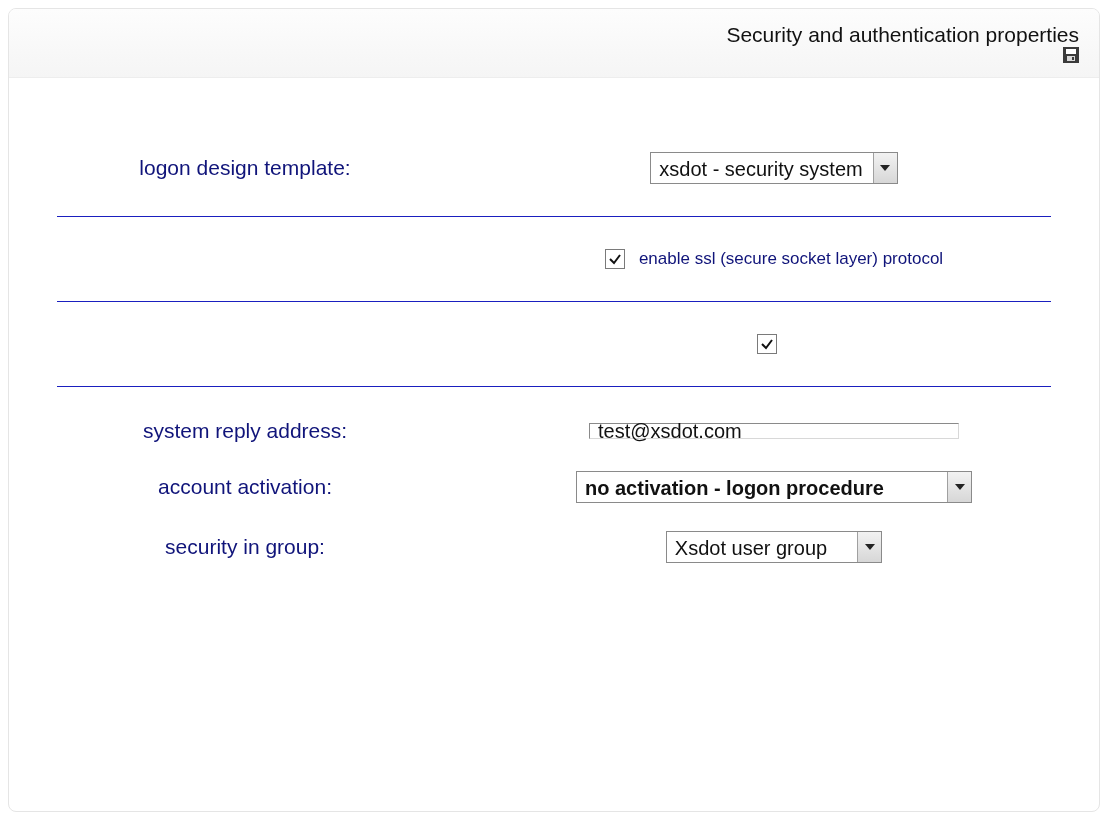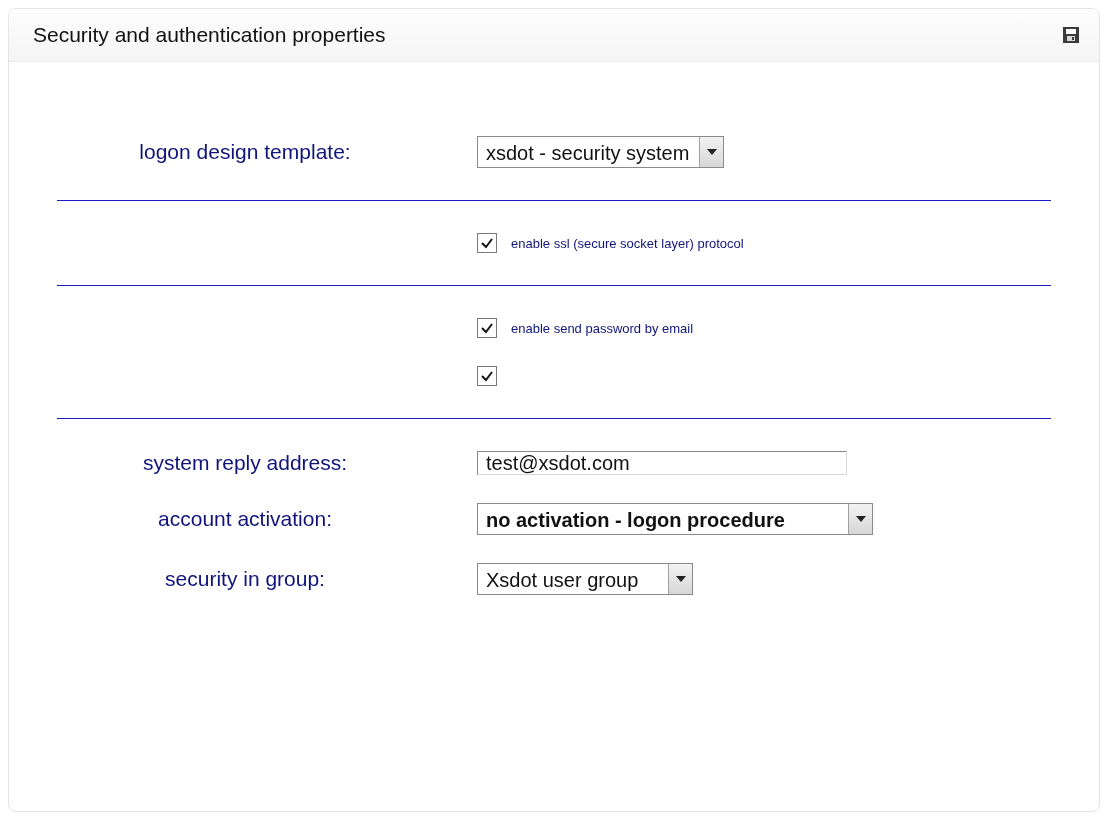--- a/index.html
+++ b/index.html
@@ -14,25 +14,26 @@
   .panel {
     border: 1px solid #e5e5e5;
     border-radius: 8px;
     background: #ffffff;
     width: 1092px;
     height: 804px;
     overflow: hidden;
   }
   .panel-header {
     display: flex;
-    align-items: center;
+    align-items: flex-end;
     justify-content: space-between;
     padding: 14px 20px 14px 24px;
     background: linear-gradient(#fdfdfd, #f5f5f5);
     border-bottom: 1px solid #ededed;
+    flex-direction: column;
   }
   .panel-title {
     font-size: 21px;
     color: #111111;
   }
   .save-icon {
     width: 16px;
     height: 16px;
     display: inline-block;
   }
@@ -49,20 +50,21 @@
     width: 440px;
     text-align: center;
     padding-right: 24px;
     color: #10147a;
     font-size: 21px;
   }
   .form-control {
     flex: 1;
     display: flex;
     align-items: center;
+    justify-content: center;
   }
   .divider {
     border: none;
     border-top: 1px solid #1a1fbf;
     margin: 18px 20px 18px 20px;
   }
   
   .select {
     display: inline-flex;
     align-items: stretch;
@@ -93,27 +95,27 @@
     border: 1px solid #7a7a7a;
     background: #ffffff;
     display: inline-flex;
     align-items: center;
     justify-content: center;
     margin-right: 14px;
   }
   .checkbox svg { display:block; }
   .checkbox-label {
     color: #10147a;
-    font-size: 13px;
+    font-size: 17px;
   }
   
   .text-input {
     display: inline-flex;
     align-items: center;
-    height: 24px;
+    height: 16px;
     border-top: 1px solid #8a8a8a;
     border-left: 1px solid #8a8a8a;
     border-right: 1px solid #d8d8d8;
     border-bottom: 1px solid #d8d8d8;
     background: #ffffff;
     padding: 0 8px;
     width: 370px;
   }
   .text-input .value {
     font-size: 20px;
@@ -164,31 +166,20 @@
           <svg width="14" height="14" viewBox="0 0 14 14">
               <polyline points="2,7 6,11 12,3" fill="none" stroke="#111" stroke-width="2"></polyline>
             </svg>
         </span>
         <span class="checkbox-label">enable ssl (secure socket layer) protocol</span>
       </div>
     </div>
 
     <hr class="divider">
 
-    <div class="form-row">
-      <div class="form-label"></div>
-      <div class="form-control">
-        <span class="checkbox">
-          <svg width="14" height="14" viewBox="0 0 14 14">
-              <polyline points="2,7 6,11 12,3" fill="none" stroke="#111" stroke-width="2"></polyline>
-            </svg>
-        </span>
-        <span class="checkbox-label">enable send password by email</span>
-      </div>
-    </div>
 
     <div class="form-row">
       <div class="form-label"></div>
       <div class="form-control">
         <span class="checkbox">
           <svg width="14" height="14" viewBox="0 0 14 14">
               <polyline points="2,7 6,11 12,3" fill="none" stroke="#111" stroke-width="2"></polyline>
             </svg>
         </span>
       </div>

